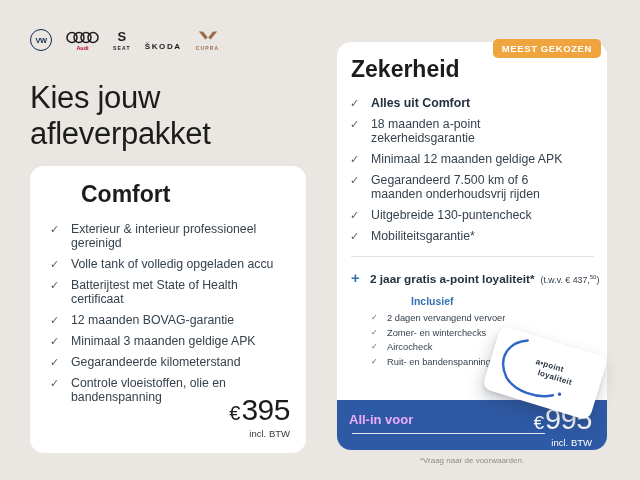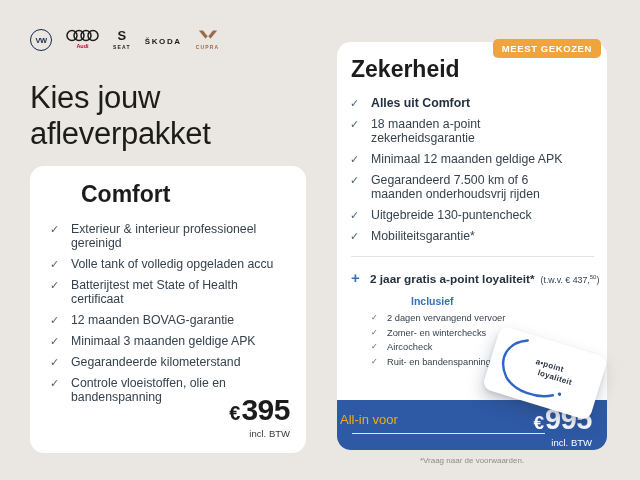--- a/index.html
+++ b/index.html
@@ -9,21 +9,21 @@
     --badge-orange:#f0a43e;
     --audi-red:#bb0a30;
     --cupra-copper:#9b6b49;
   }
   *{margin:0;padding:0;box-sizing:border-box;}
   html,body{width:640px;height:480px;overflow:hidden;}
   body{font-family:"Liberation Sans","DejaVu Sans",sans-serif;}
   .stage{position:relative;width:640px;height:480px;background:var(--background);}
 
   
-  .brand-row{position:absolute;left:30px;top:29px;display:flex;align-items:flex-start;gap:14px;}
+  .brand-row{position:absolute;left:30px;top:29px;display:flex;align-items:flex-end;gap:14px;}
   .brand{display:flex;flex-direction:column;align-items:center;}
   .vw-roundel{width:22px;height:22px;border:1.8px solid #14294e;border-radius:50%;
     display:flex;align-items:center;justify-content:center;color:#14294e;
     font-size:7.5px;font-weight:700;letter-spacing:-0.5px;}
   .audi-text{color:var(--audi-red);font-size:5.5px;font-weight:700;margin-top:1px;}
   .seat-s{font-size:13px;font-weight:800;color:#1b1b1b;line-height:13px;}
   .seat-text,.cupra-text{font-size:5px;font-weight:700;letter-spacing:1.2px;color:#1b1b1b;margin-top:2px;}
   .cupra-text{color:var(--cupra-copper);}
   .skoda-text{font-size:8px;font-weight:800;letter-spacing:1.6px;color:#1b1b1b;margin-top:8px;}
 
@@ -37,21 +37,21 @@
   .checklist{list-style:none;}
   .checklist li{display:flex;gap:8px;margin-bottom:7px;font-size:12.3px;line-height:14px;
     color:#36424e;max-width:232px;}
   .check{color:#4e6073;font-size:11px;font-weight:700;width:13px;flex-shrink:0;line-height:14px;}
   .li-bold{font-weight:700;color:#233040;}
 
   .comfort-card{left:30px;top:166px;width:276px;height:287px;padding:15px 14px 14px 20px;}
   .comfort-card h2{margin-bottom:14px;}
 
   .price-block{position:absolute;right:16px;bottom:14px;text-align:right;color:#1b1b1b;}
-  .price-line{font-weight:700;white-space:nowrap;}
+  .price-line{font-weight:400;white-space:nowrap;}
   .price-euro{font-size:20px;margin-right:1px;}
   .price-amount{font-size:30px;letter-spacing:-0.5px;}
   .price-note{font-size:9.5px;color:#3a3a38;font-weight:500;margin-top:1px;}
 
   .zekerheid-card{left:337px;top:42px;width:270px;height:408px;padding:14px 12px 0 13px;}
   .zekerheid-card h2{margin-bottom:13px;margin-left:1px;}
   .badge{position:absolute;top:-3px;right:6px;background:var(--badge-orange);color:#ffffff;
     font-size:9.5px;font-weight:700;letter-spacing:0.6px;padding:4px 9px;border-radius:5px;}
   .divider{border:none;border-top:1px solid #e3e3e0;margin:13px 1px 12px 1px;}
 
@@ -70,21 +70,21 @@
   .loyalty-card{position:absolute;left:152px;top:298px;width:112px;height:66px;background:#ffffff;
     border-radius:9px;transform:rotate(17deg);z-index:3;
     box-shadow:0 8px 16px rgba(40,50,70,0.25),0 2px 4px rgba(40,50,70,0.12);}
   .loyalty-card svg{position:absolute;left:0;top:0;}
   .loyalty-card-text{position:absolute;left:44px;top:20px;font-size:8px;font-weight:700;
     color:#2a3644;line-height:9.5px;letter-spacing:0.3px;}
   .loyalty-card-text .l2{margin-left:5px;}
 
   .footer-bar{position:absolute;left:0;right:0;bottom:0;height:50px;background:var(--accent-blue);
     border-radius:0 0 14px 14px;z-index:2;}
-  .allin-label{position:absolute;left:3px;top:12px;color:#eab308;font-size:13px;font-weight:400;}
+  .allin-label{position:absolute;left:12px;top:12px;color:#f0abfc;font-size:13px;font-weight:700;}
   .allin-underline{position:absolute;left:15px;top:33px;width:193px;border-top:1px solid rgba(255,255,255,0.85);}
   .footer-price{position:absolute;right:15px;top:3px;text-align:right;color:#ffffff;}
   .footer-price .price-euro{font-size:19px;}
   .footer-price .price-amount{font-size:29px;}
   .footer-price .price-note{color:#ffffff;font-weight:500;}
 
   .footnote{position:absolute;left:337px;top:456px;width:270px;text-align:center;
     font-size:8px;color:#8f8c87;}
 </style>
 </head>

